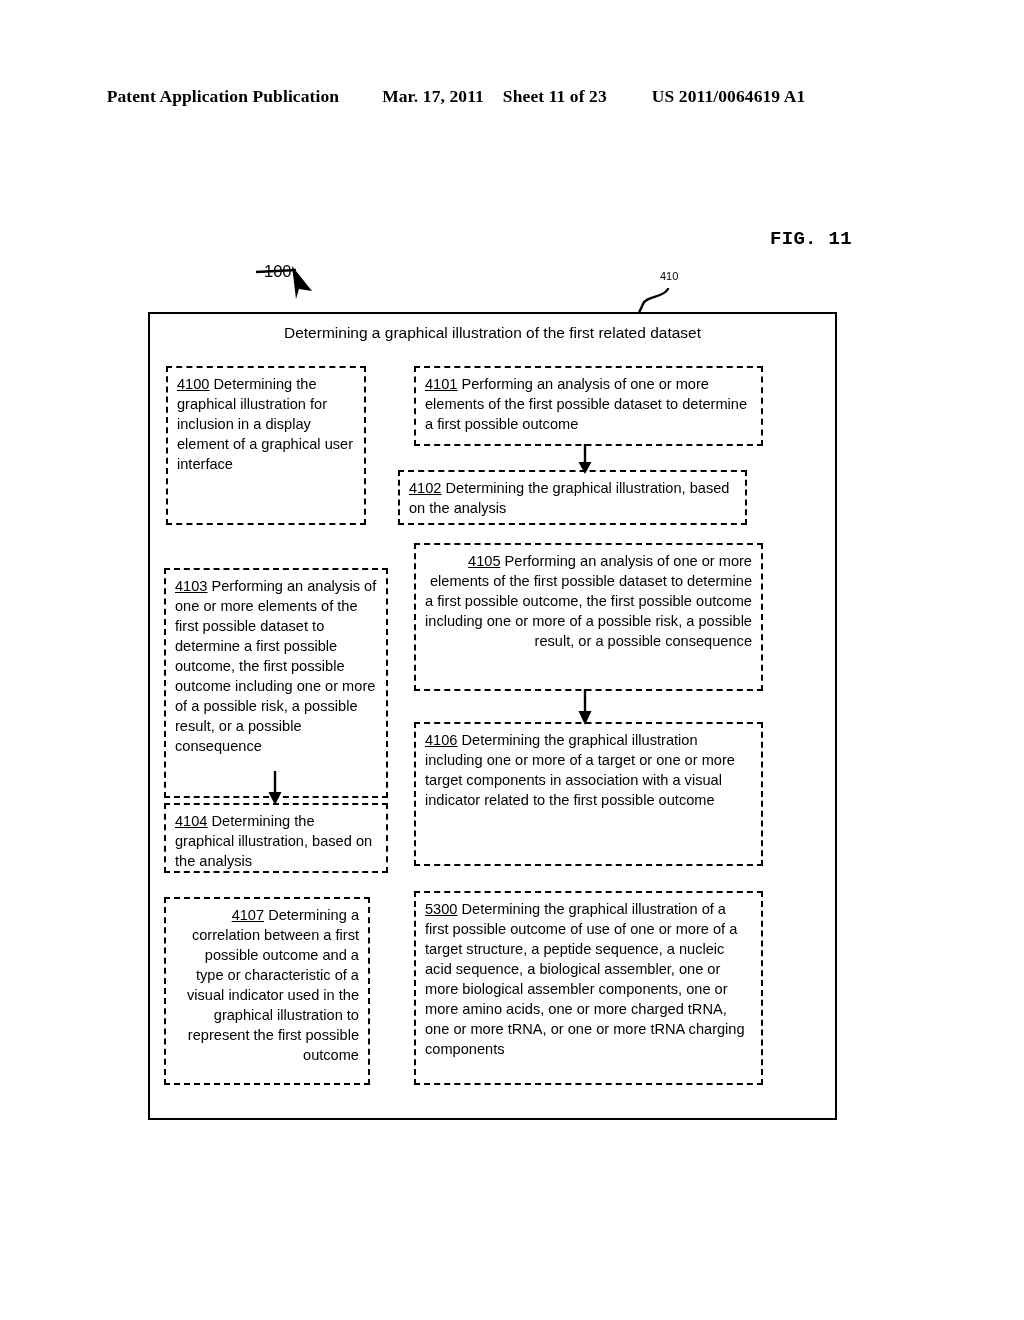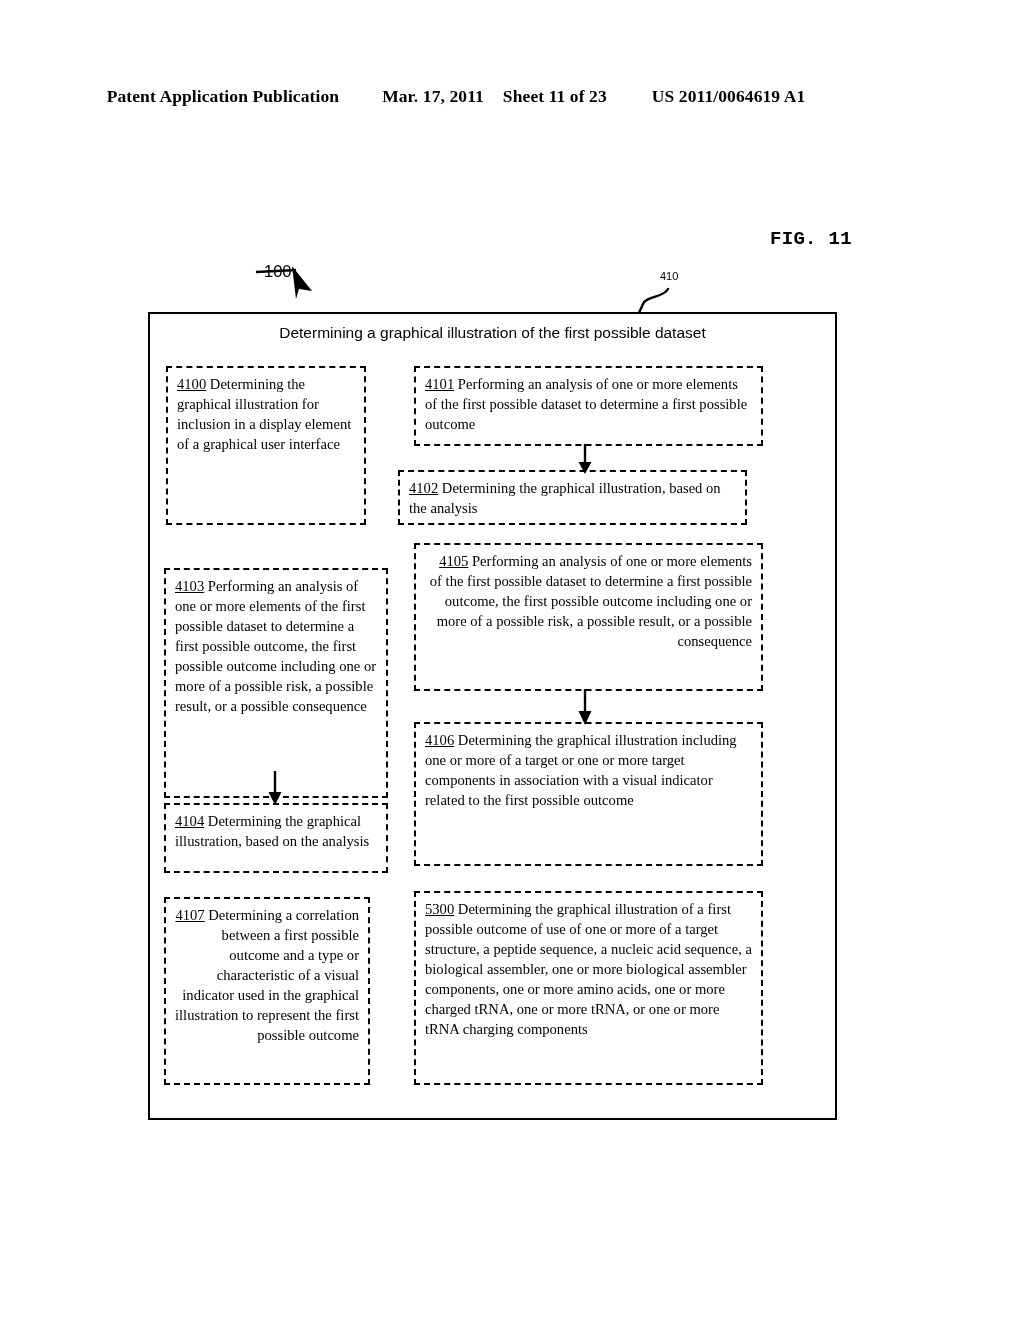--- a/index.html
+++ b/index.html
@@ -94,21 +94,21 @@
 
   
   .step {
     position: absolute;
     border: 2px dashed #000000;
     box-sizing: border-box;
     background: #ffffff;
     padding: 7px 9px 6px 9px;
     font-size: 14.6px;
     line-height: 1.37;
-    font-family: Liberation Serif, serif;
+    font-family: Liberation Sans, sans-serif;
   }
   .step .num {
     text-decoration: underline;
     text-underline-offset: 1px;
   }
   .step .txt { }
 
   
   #step-4100 { left: 166px; top: 366px; width: 200px; height: 159px; }
   #step-4101 { left: 414px; top: 366px; width: 349px; height: 80px;  }
@@ -150,21 +150,21 @@
 
 <svg class="leader-svg" viewBox="0 0 1024 1320">
 
   <path d="M 256 272 L 296 270" stroke="#000" stroke-width="2.4" fill="none"></path>
   <path d="M 292 266 L 312 291 L 299 289 L 296 299 Z" fill="#000"></path>
 
   <path d="M 668 289 C 663 298, 646 296, 643 304 C 640 311, 640 310, 639 313" stroke="#000" stroke-width="2.4" fill="none" stroke-linecap="round"></path>
 </svg>
 
 <div class="outer-box">
-  <div class="outer-title">Determining a graphical illustration of the first possible dataset</div>
+  <div class="outer-title">Determining a graphical illustration of the first related dataset</div>
 </div>
 
 <div class="step" id="step-4100">
   <span class="num">4100</span><span class="txt"> Determining the graphical illustration for inclusion in a display element of a graphical user interface</span>
 </div>
 
 <div class="step" id="step-4101">
   <span class="num">4101</span><span class="txt"> Performing an analysis of one or more elements of the first possible dataset to determine a first possible outcome</span>
 </div>
 

